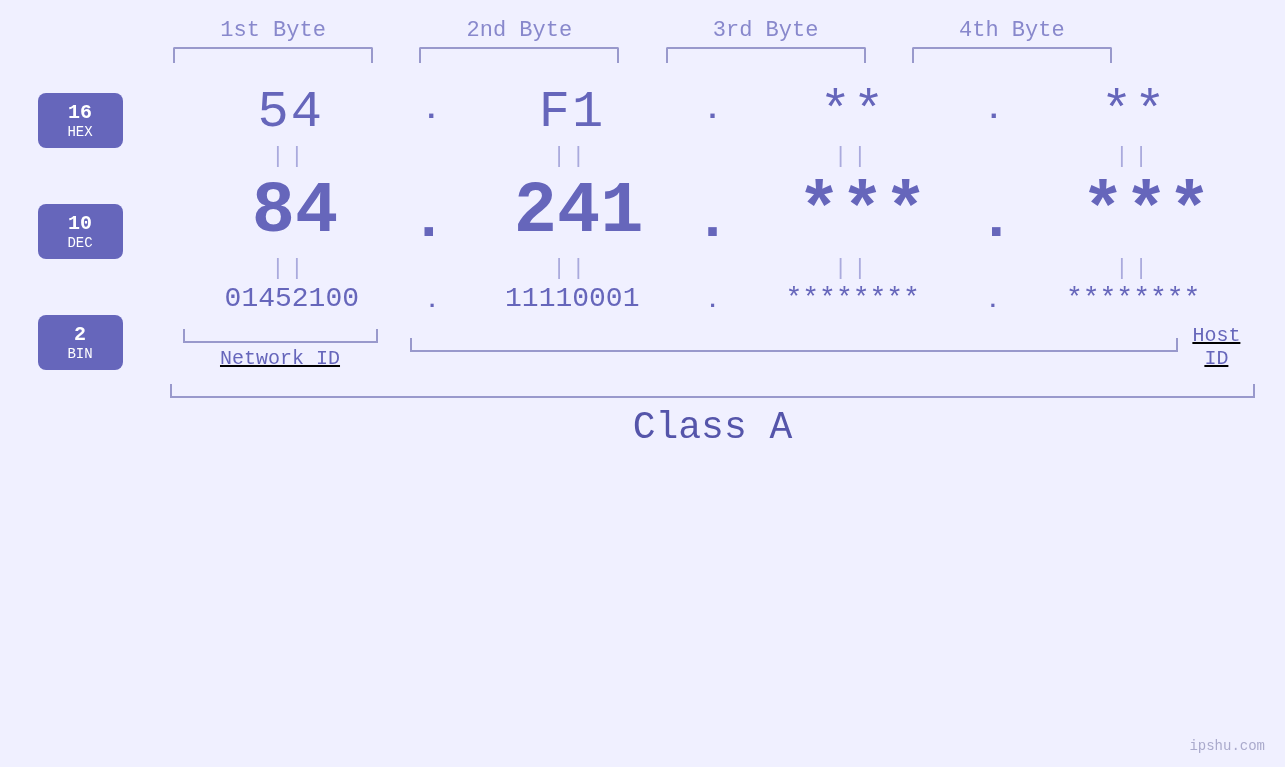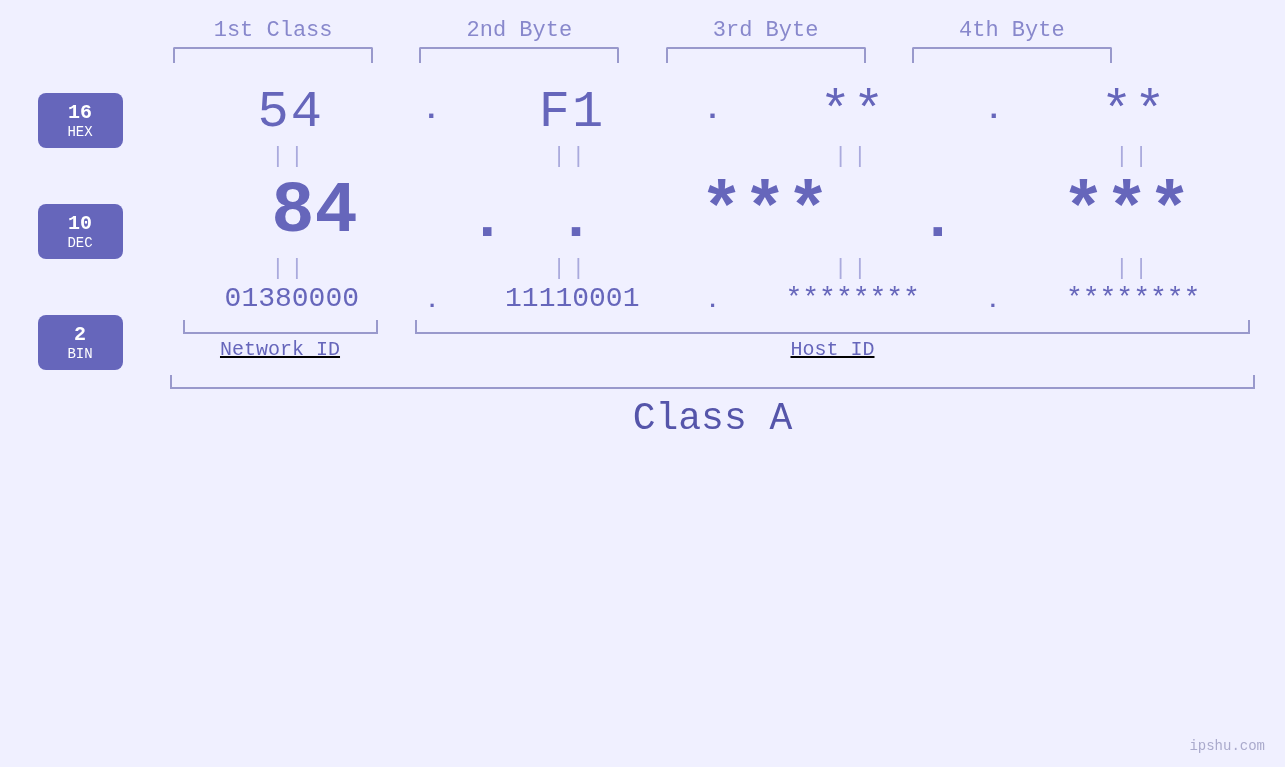--- a/index.html
+++ b/index.html
@@ -215,21 +215,21 @@
       font-size: 14px;
       font-family: 'Courier New', Courier, monospace;
     }
   </style>
 </head>
 <body>
 
 <div class="container">
 
   <div class="byte-headers">
-    <div class="byte-header">1st Class</div>
+    <div class="byte-header">1st Byte</div>
     <div class="byte-header">2nd Byte</div>
     <div class="byte-header">3rd Byte</div>
     <div class="byte-header">4th Byte</div>
   </div>
 
   <div class="bracket-row">
     <div class="bracket"></div>
     <div class="bracket"></div>
     <div class="bracket"></div>
     <div class="bracket"></div>
@@ -280,20 +280,23 @@
         <div class="eq-cell">||</div>
         <div style="width:20px"></div>
         <div class="eq-cell">||</div>
       </div>
 
       <div class="ip-row dec-row">
         <div class="byte-cell">
           <span class="byte-val-dec">84</span>
         </div>
         <span class="dot dot-dec">.</span>
+        <div class="byte-cell">
+          <span class="byte-val-dec">241</span>
+        </div>
         <span class="dot dot-dec">.</span>
         <div class="byte-cell">
           <span class="byte-val-dec">***</span>
         </div>
         <span class="dot dot-dec">.</span>
         <div class="byte-cell">
           <span class="byte-val-dec">***</span>
         </div>
       </div>
 
@@ -302,21 +305,21 @@
         <div style="width:20px"></div>
         <div class="eq-cell">||</div>
         <div style="width:20px"></div>
         <div class="eq-cell">||</div>
         <div style="width:20px"></div>
         <div class="eq-cell">||</div>
       </div>
 
       <div class="ip-row bin-row">
         <div class="byte-cell">
-          <span class="byte-val-bin">01380000</span>
+          <span class="byte-val-bin">01452100</span>
         </div>
         <span class="dot dot-bin">.</span>
         <div class="byte-cell">
           <span class="byte-val-bin">11110001</span>
         </div>
         <span class="dot dot-bin">.</span>
         <div class="byte-cell">
           <span class="byte-val-bin">********</span>
         </div>
         <span class="dot dot-bin">.</span>
@@ -327,21 +330,21 @@
 
       <div style="display:flex; justify-content:space-around; width:100%; margin-top:6px; align-items:flex-end;text-decoration:underline;">
 
         <div style="display:flex;flex-direction:column;align-items:center;width:220px;">
           <div style="width:195px;height:14px;border:2px solid #9999cc;border-top:none;"></div>
           <div class="network-id-label">Network ID</div>
         </div>
 
         <div style="width:20px;"></div>
 
-        <div style="display:flex;flex-direction:column;align-items:center;flex:1;">
+        <div style="display:flex;align-items:center;flex:1;">
           <div style="width:calc(100% - 10px);height:14px;border:2px solid #9999cc;border-top:none;"></div>
           <div class="host-id-label">Host ID</div>
         </div>
       </div>
 
       <div style="width:100%;margin-top:14px;">
         <div style="width:100%;height:14px;border:2px solid #9999cc;border-top:none;"></div>
         <div class="class-label">Class A</div>
       </div>
 

